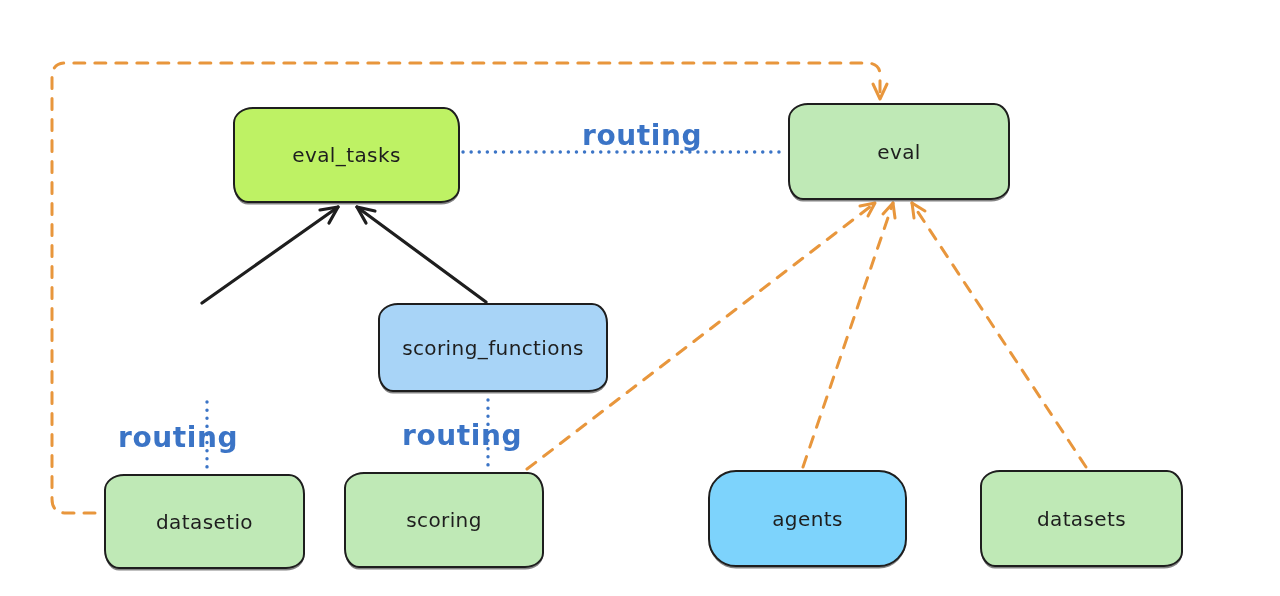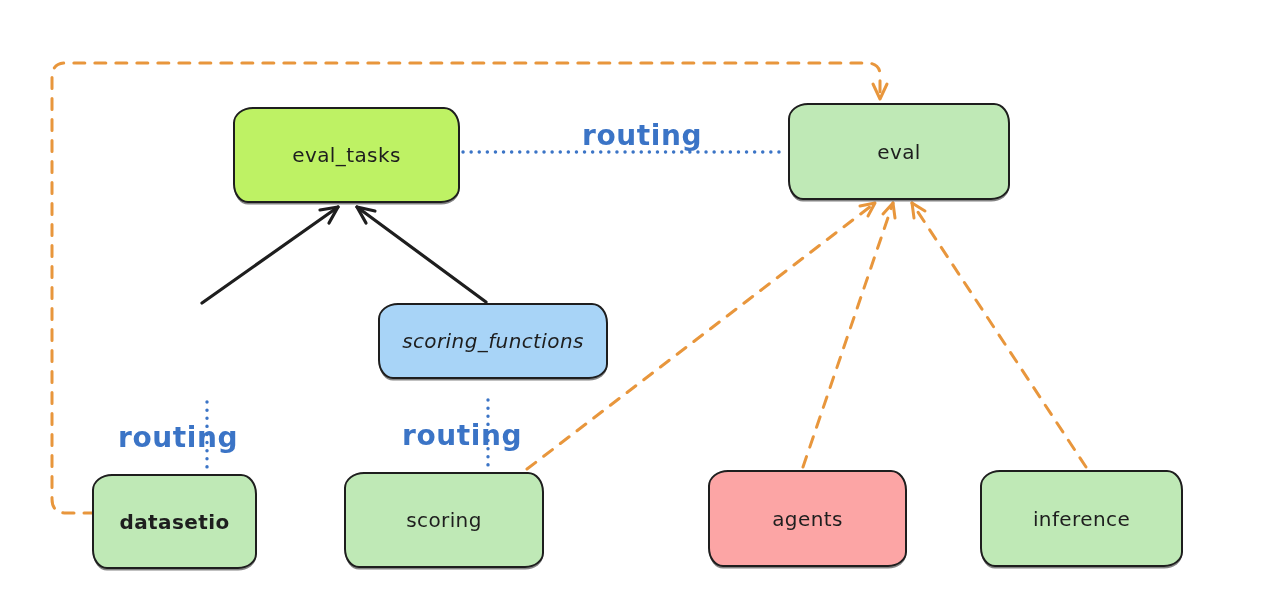--- a/index.html
+++ b/index.html
@@ -17,22 +17,22 @@
     box-sizing:border-box;
   }
   .edge-label{
     position:absolute;font-size:28px;font-weight:600;letter-spacing:.6px;
     white-space:nowrap;
   }
   
   .n-eval-tasks{left:233px;top:107px;width:227px;height:96px;}
   .n-eval{left:788px;top:103px;width:222px;height:97px;}
   .n-datasets{left:95px;top:304px;width:218px;height:95px;}
-  .n-scoring-functions{left:378px;top:303px;width:230px;height:76px;font-style:italic;}
-  .n-datasetio{left:92px;top:474px;width:165px;height:95px;font-weight:bold;}
+  .n-scoring-functions{left:378px;top:303px;width:230px;height:89px;}
+  .n-datasetio{left:104px;top:474px;width:201px;height:95px;}
   .n-scoring{left:344px;top:472px;width:200px;height:96px;}
   .n-agents{left:708px;top:470px;width:199px;height:97px;}
   .n-inference{left:980px;top:470px;width:203px;height:97px;}
   .l-routing-top{left:582px;top:119px;}
   .l-routing-datasets{left:118px;top:421px;}
   .l-routing-scoring{left:402px;top:419px;}
 </style>
 </head>
 <body>
 
@@ -97,25 +97,25 @@
   </div>
 
   <div class="node n-datasetio" style="background-color: rgb(191, 233, 182);">
     <span>datasetio</span>
   </div>
 
   <div class="node n-scoring" style="background-color: rgb(191, 233, 182);">
     <span>scoring</span>
   </div>
 
-  <div class="node n-agents" style="background-color: #fca5a5;">
+  <div class="node n-agents" style="background-color: #7dd3fc; border-radius: 28px;">
     <span>agents</span>
   </div>
 
   <div class="node n-inference" style="background-color: rgb(191, 233, 182);">
-    <span>inference</span>
+    <span>datasets</span>
   </div>
 
   <div class="edge-label l-routing-top" style="color: rgb(59, 116, 198);">routing</div>
   <div class="edge-label l-routing-datasets" style="color: rgb(59, 116, 198);">routing</div>
   <div class="edge-label l-routing-scoring" style="color: rgb(59, 116, 198);">routing</div>
 
 </div>
 
 </body></html>

